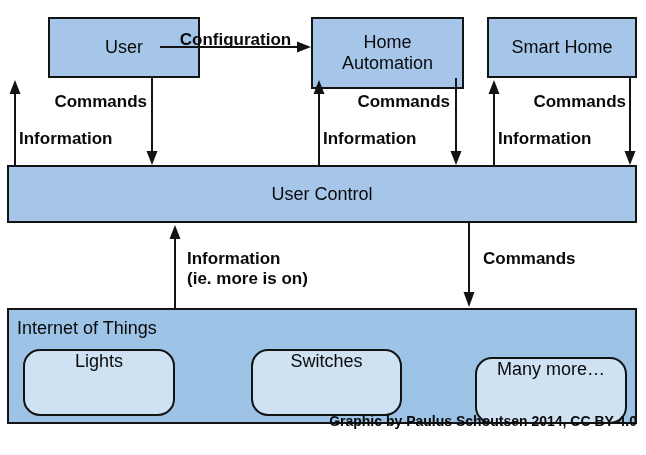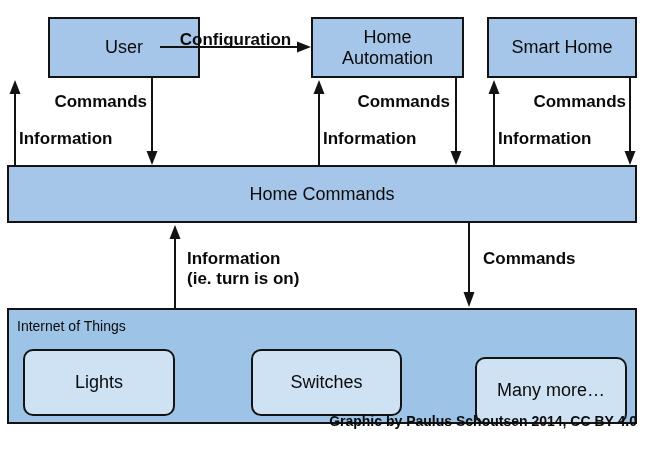--- a/index.html
+++ b/index.html
@@ -27,27 +27,27 @@
     z-index:1;
   }
   .box .lbl{display:block;}
   .wrap-narrow{max-width:122px;}
   .iot{
     background:var(--iot-fill);
     align-items:flex-start;justify-content:flex-start;
   }
   .iot-title{
     position:absolute;left:17px;top:318px;
-    font-size:14px;z-index:4;white-space:nowrap;
+    font-size:18px;z-index:4;white-space:nowrap;
   }
   .device{
     position:absolute;box-sizing:border-box;
     background:var(--device-fill);
-    border:2px solid var(--border);border-radius:10px;
-    display:flex;align-items:center;justify-content:center;
+    border:2px solid var(--border);border-radius:17px;
+    display:flex;align-items:flex-start;justify-content:center;
     font-size:18px;z-index:2;
   }
   .arrows{position:absolute;left:0;top:0;z-index:3;}
   .arrows line{stroke:var(--border);stroke-width:2;}
   .arrows polygon{fill:var(--border);stroke:none;}
   .flow-label{
     position:absolute;font-size:17px;font-weight:700;
     line-height:20px;white-space:nowrap;z-index:4;
   }
   .flow-label .line{display:block;}
@@ -104,30 +104,30 @@
     <g>
       <line x1="469" y1="223" x2="469" y2="293"></line>
       <polygon points="469,307 463.5,292 474.5,292"></polygon>
     </g>
   </svg>
 
   <div class="box" style="left:8px;top:17px;width:152px;height:61px;margin-left:40px;">
     <span class="lbl">User</span>
   </div>
 
-  <div class="box" style="left:311px;top:17px;width:153px;height:61px;">
+  <div class="box" style="left:311px;top:17px;width:153px;height:72px;">
     <span class="lbl wrap-narrow">Home Automation</span>
   </div>
 
   <div class="box" style="left:487px;top:17px;width:150px;height:61px;justify-content:center;">
     <span class="lbl">Smart Home</span>
   </div>
 
   <div class="box" style="left:7px;top:165px;width:630px;height:58px;">
-    <span class="lbl">Home Commands</span>
+    <span class="lbl">User Control</span>
   </div>
 
   <div class="box iot" style="left:7px;top:308px;width:630px;height:116px;"></div>
   <div class="iot-title">Internet of Things</div>
 
   <div class="device" style="left:23px;top:349px;width:152px;height:67px;">
     <span>Lights</span>
   </div>
   <div class="device" style="left:243px;top:349px;width:151px;height:67px;margin-left:8px;">
     <span>Switches</span>
@@ -142,21 +142,21 @@
   <div class="flow-label" style="left:19px;top:129px;">Information</div>
 
   <div class="flow-label align-right" style="left:353px;top:92px;width:97px;">Commands</div>
   <div class="flow-label" style="left:323px;top:129px;">Information</div>
 
   <div class="flow-label align-right" style="left:529px;top:92px;width:97px;">Commands</div>
   <div class="flow-label" style="left:498px;top:129px;">Information</div>
 
   <div class="flow-label" style="left:187px;top:249px;">
     <span class="line">Information</span>
-    <span class="line">(ie. turn is on)</span>
+    <span class="line">(ie. more is on)</span>
   </div>
 
   <div class="flow-label" style="left:483px;top:249px;">
     <span class="line">Commands</span>
   </div>
 
   <div class="credit">Graphic by Paulus Schoutsen 2014, CC BY 4.0</div>
 
 </div>
 

